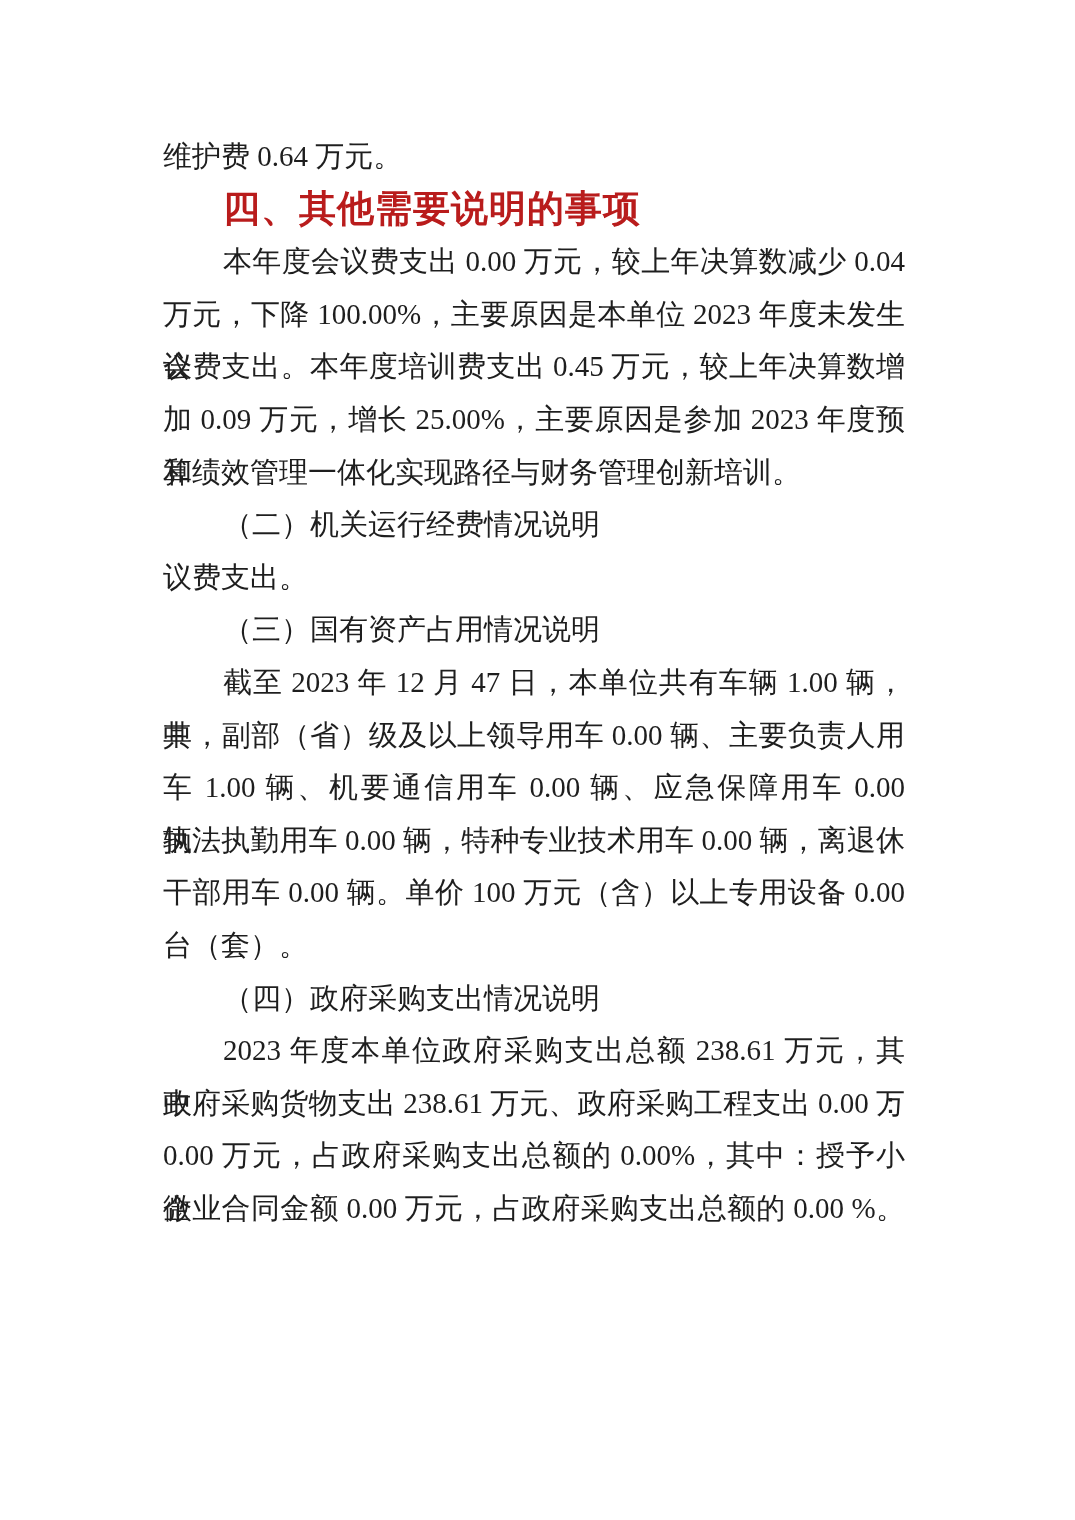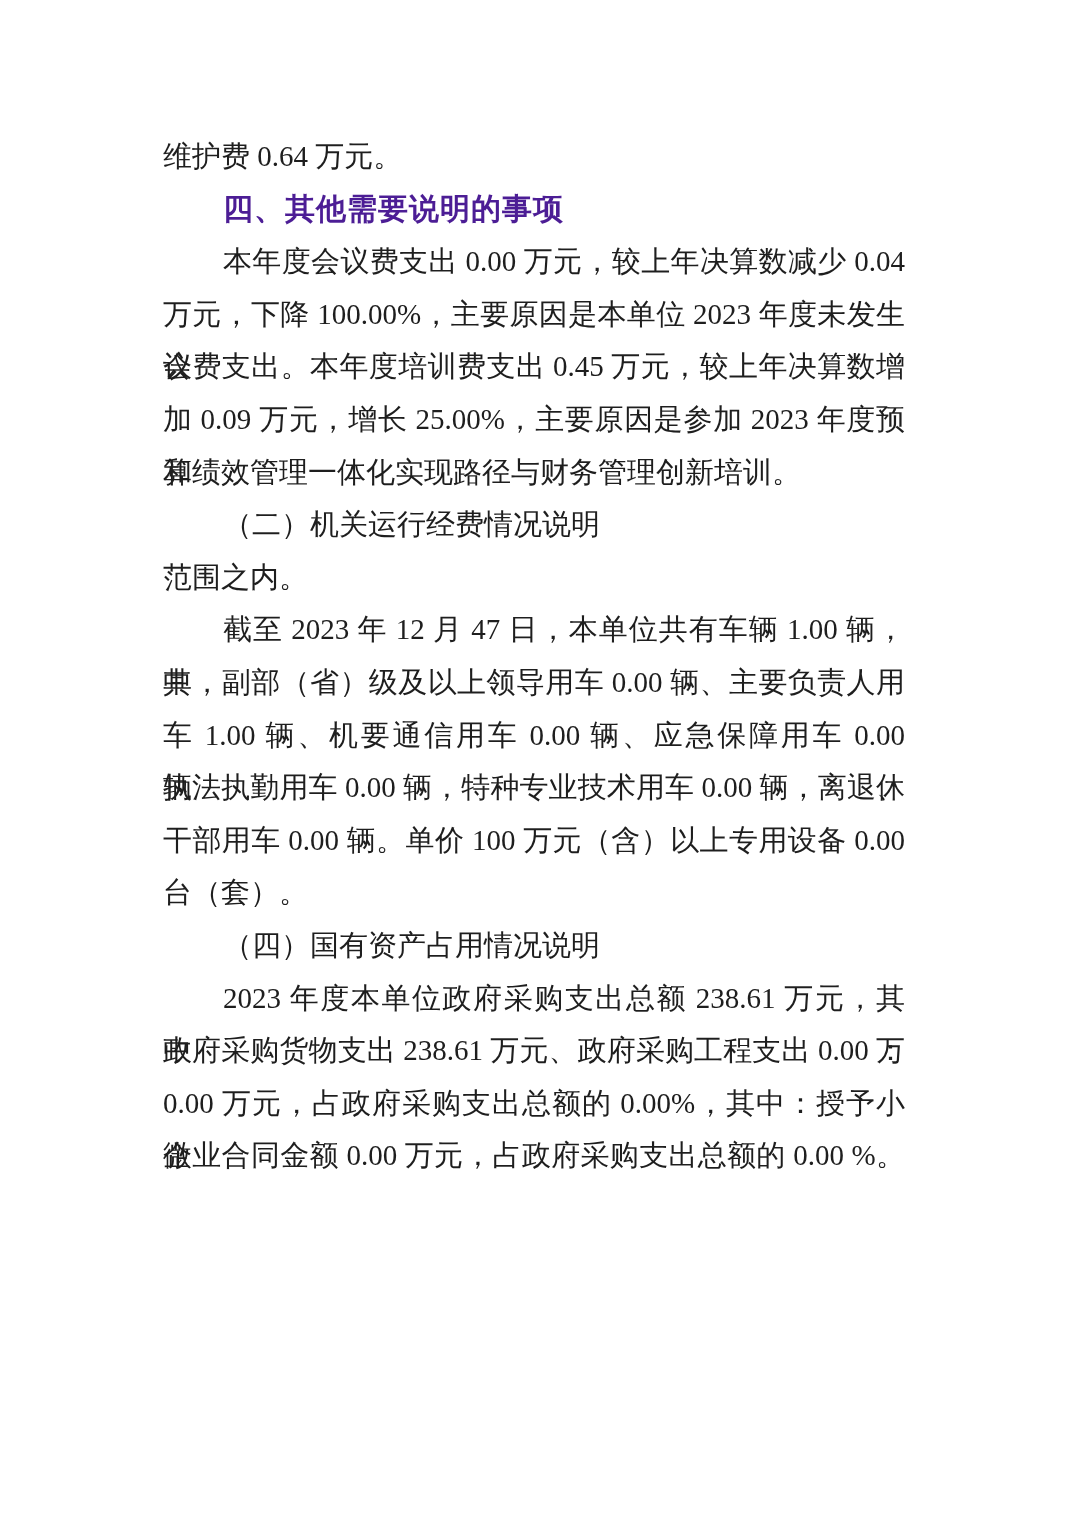--- a/index.html
+++ b/index.html
@@ -36,22 +36,22 @@
   }
   .line.justify {
     text-align: justify;
     text-align-last: justify;
     text-justify: inter-character;
     font-family: Liberation Serif, serif;
   }
   .line.heading {
     font-family: "Liberation Sans", "DejaVu Sans", sans-serif;
     font-weight: 700;
-    font-size: 30px;
-    color: #4c1d95;
+    font-size: 37px;
+    color: #b91c1c;
     letter-spacing: 1px;
   }
   .page-footer {
     position: absolute;
     left: 0;
     top: 1402px;
     width: 100%;
     text-align: center;
   }
   .page-number {
@@ -67,28 +67,29 @@
 <div class="page">
   <main class="doc-body" id="doc-body">
       <div class="line">维护费 0.64 万元。</div>
       <div class="line heading indent">四、其他需要说明的事项</div>
       <div class="line indent justify">本年度会议费支出 0.00 万元，较上年决算数减少 0.04</div>
       <div class="line justify">万元，下降 100.00%，主要原因是本单位 2023 年度未发生会</div>
       <div class="line justify">议费支出。本年度培训费支出 0.45 万元，较上年决算数增</div>
       <div class="line justify">加 0.09 万元，增长 25.00%，主要原因是参加 2023 年度预算</div>
       <div class="line">和绩效管理一体化实现路径与财务管理创新培训。</div>
       <div class="line indent">（二）机关运行经费情况说明</div>
-      <div class="line">范围之内。</div>
+      <div class="line">议费支出。</div>
+      <div class="line indent">（三）国有资产占用情况说明</div>
       <div class="line indent justify">截至 2023 年 12 月 47 日，本单位共有车辆 1.00 辆，其</div>
       <div class="line justify">中，副部（省）级及以上领导用车 0.00 辆、主要负责人用</div>
       <div class="line justify">车 1.00 辆、机要通信用车 0.00 辆、应急保障用车 0.00 辆、</div>
       <div class="line justify">执法执勤用车 0.00 辆，特种专业技术用车 0.00 辆，离退休</div>
       <div class="line justify">干部用车 0.00 辆。单价 100 万元（含）以上专用设备 0.00</div>
       <div class="line">台（套）。</div>
-      <div class="line indent">（四）国有资产占用情况说明</div>
+      <div class="line indent">（四）政府采购支出情况说明</div>
       <div class="line indent justify">2023 年度本单位政府采购支出总额 238.61 万元，其中：</div>
       <div class="line justify">政府采购货物支出 238.61 万元、政府采购工程支出 0.00 万</div>
       <div class="line justify">0.00 万元，占政府采购支出总额的 0.00%，其中：授予小微</div>
       <div class="line justify">企业合同金额 0.00 万元，占政府采购支出总额的 0.00 %。</div>
     </main>
   <footer class="page-footer">
     <span class="page-number">- 7 -</span>
   </footer>
 </div>
 

